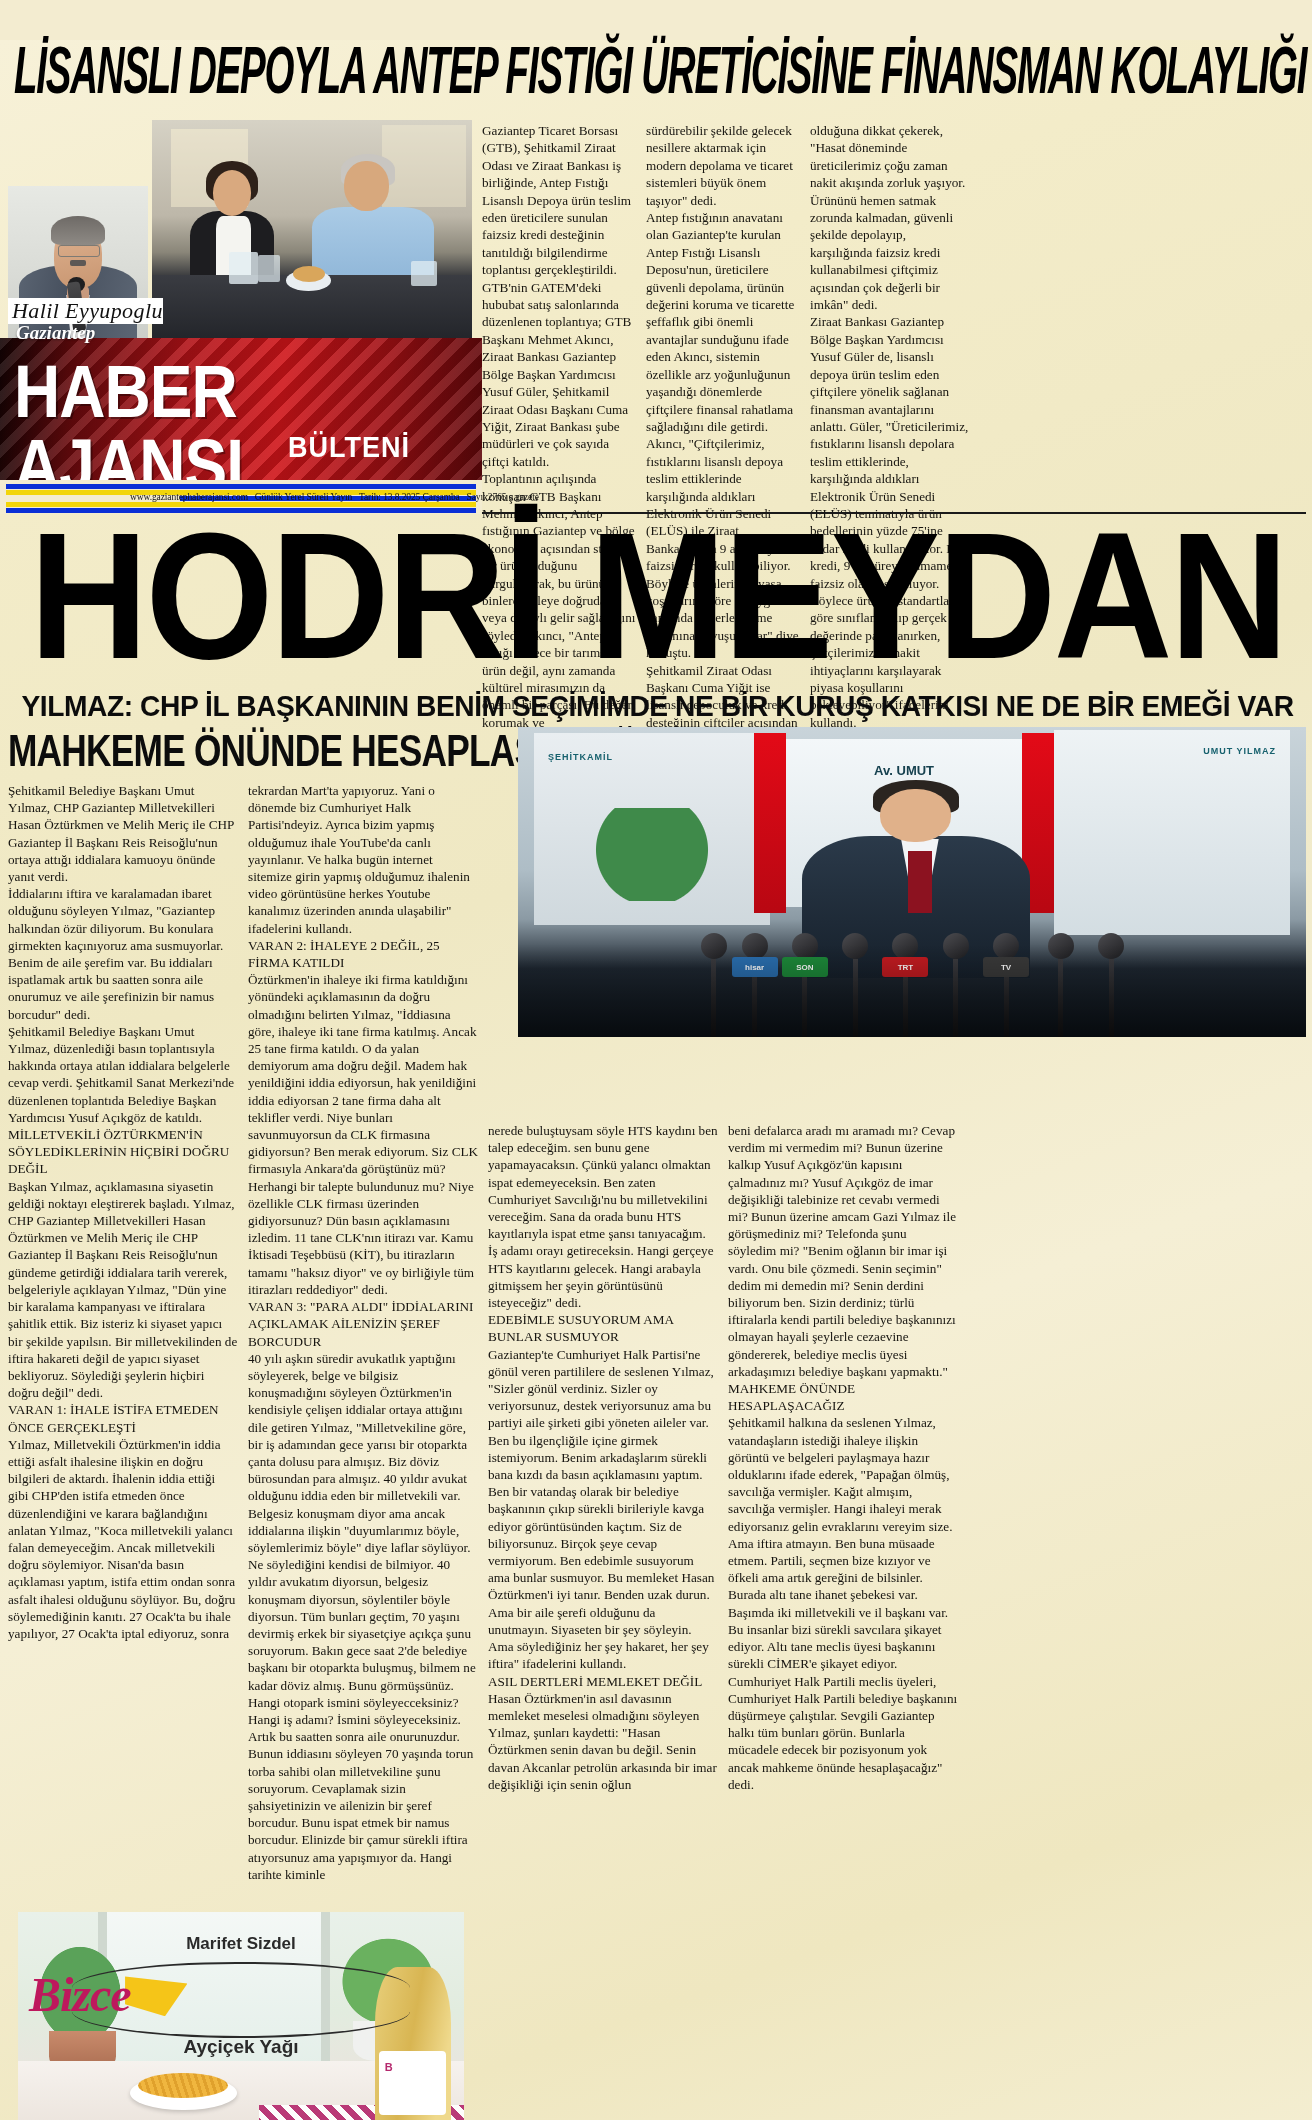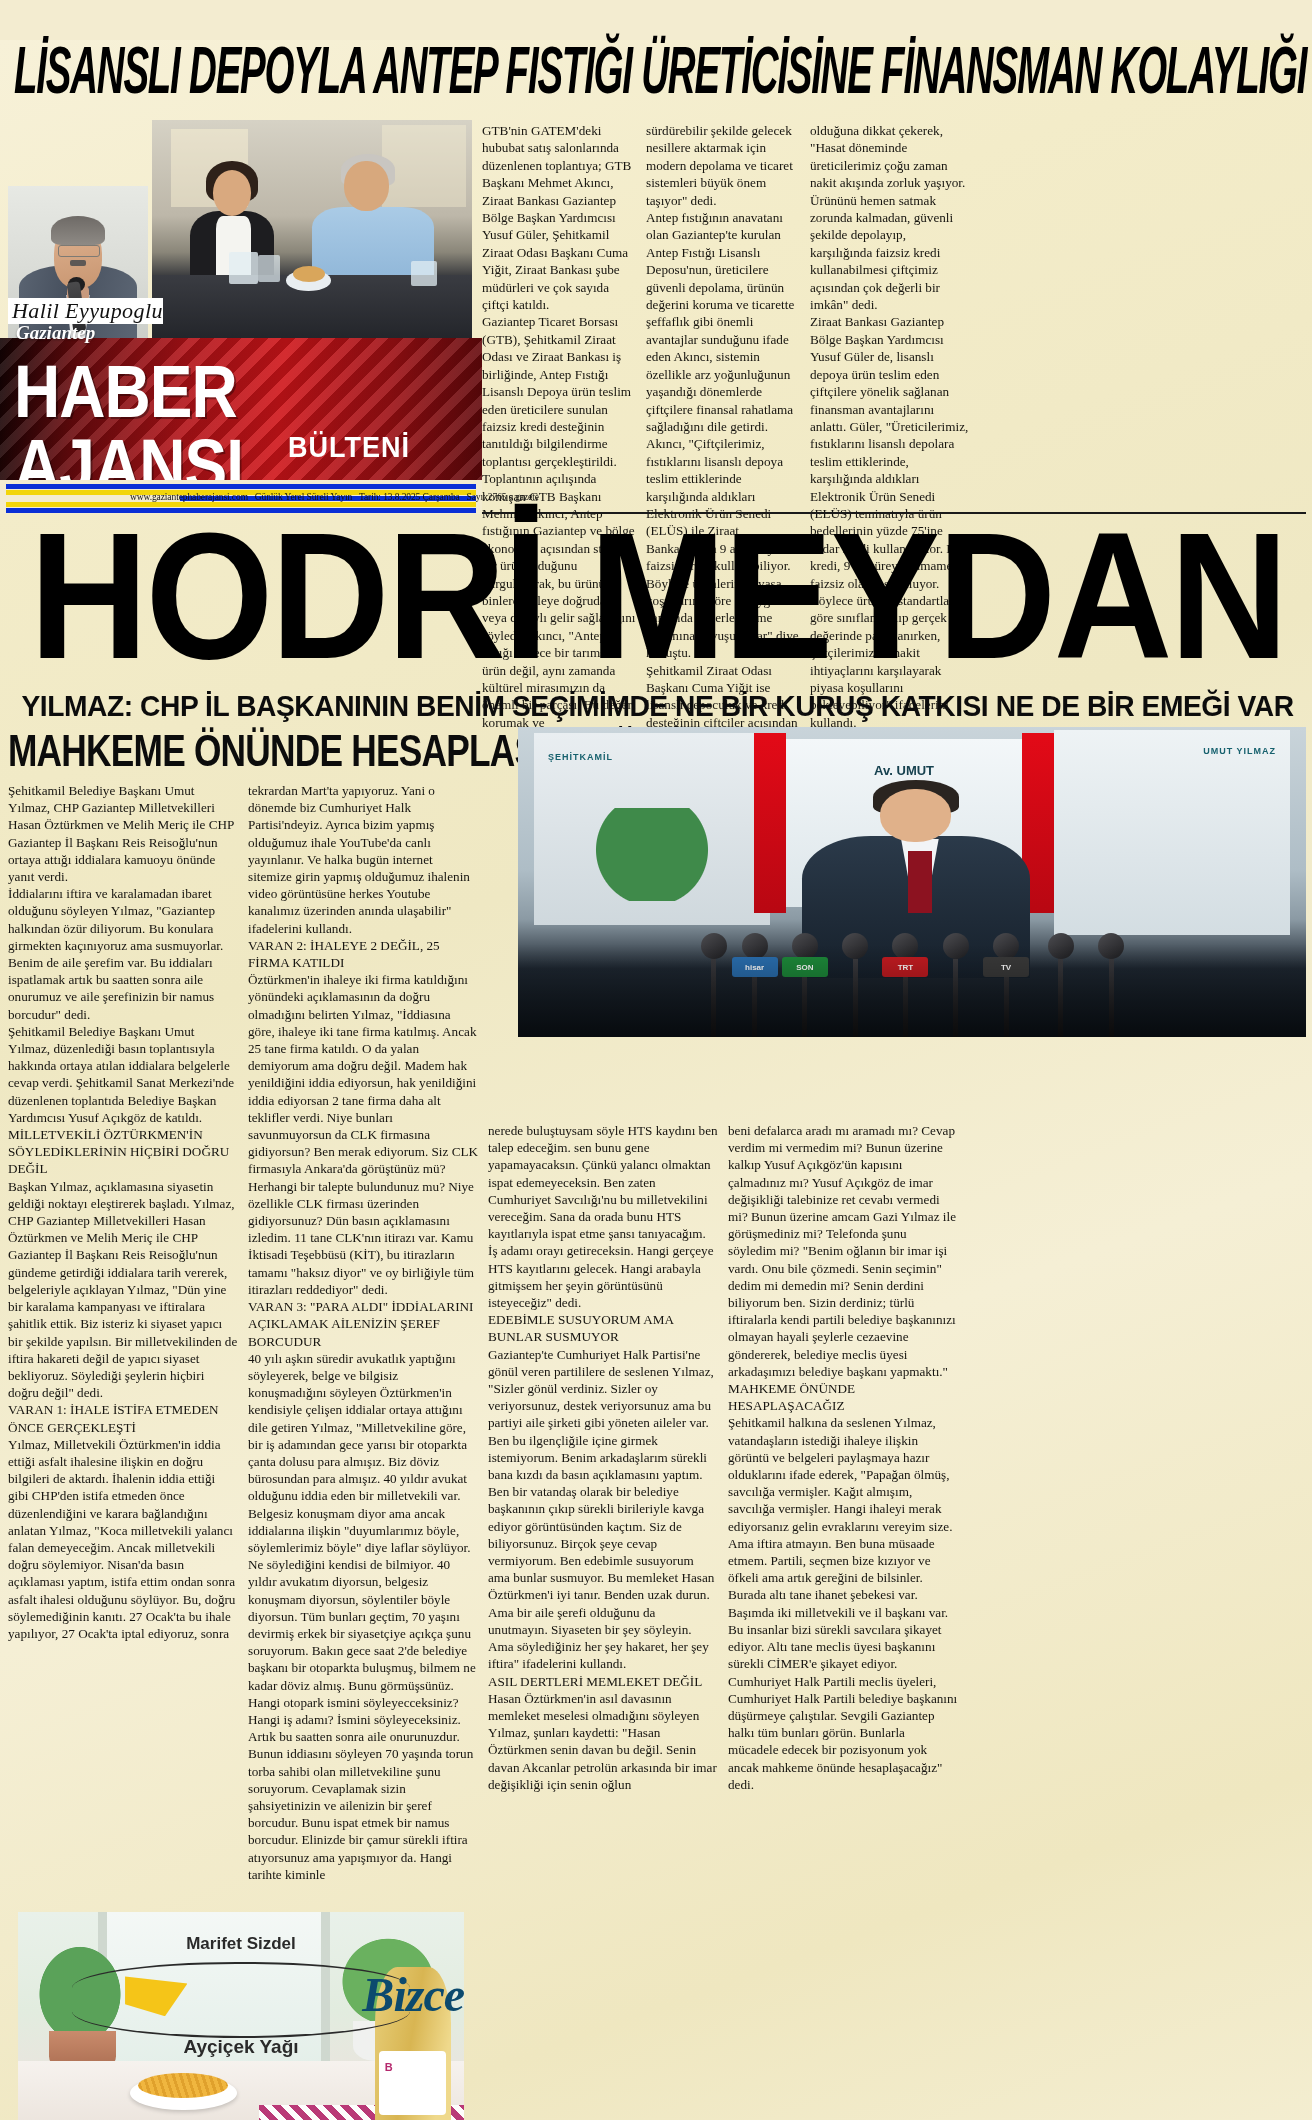--- a/index.html
+++ b/index.html
@@ -232,22 +232,22 @@
   .bz-fries{position:absolute;left:27%;top:65%;width:20%;height:10%;
     background:repeating-linear-gradient(72deg,#f0b63f 0 4px,#e0a12c 4px 7px);border-radius:50%;}
   .bz-cloth{position:absolute;right:0;bottom:0;width:46%;height:22%;
     background:repeating-linear-gradient(45deg,#b52a6e 0 6px,#ffffff 6px 12px);opacity:.92;}
   .bz-bottle{position:absolute;right:3%;top:22%;width:17%;height:76%;
     background:linear-gradient(100deg,#e8cf7a,#d8b552 45%,#efd98c 80%);border-radius:30% 30% 14% 14%;}
   .bz-label{position:absolute;right:4%;top:56%;width:15%;height:26%;background:#fff;border-radius:4px;}
   .bz-label .lt{position:absolute;left:8%;top:16%;font:700 11px "Liberation Sans",sans-serif;color:#b52a6e;}
   .bz-slogan{position:absolute;left:0;right:0;top:9%;text-align:center;
     font:700 17px "Liberation Sans",sans-serif;color:#2a2a2a;}
-  .bz-brand{position:absolute;left:11px;right:0;top:22%;text-align:right;
-    font:700 italic 48px "Liberation Serif",serif;color:#0c4a6e;letter-spacing:-1px;}
+  .bz-brand{position:absolute;left:11px;right:0;top:22%;text-align:left;
+    font:700 italic 48px "Liberation Serif",serif;color:#be185d;letter-spacing:-1px;}
   .bz-prod{position:absolute;left:0;right:0;top:50%;text-align:center;
     font:700 19px "Liberation Sans",sans-serif;color:#2a2a2a;}
   .bz-swoosh{position:absolute;left:24%;top:26%;width:14%;height:16%;background:#f5c518;
     clip-path:polygon(0 0,100% 18%,64% 100%,0 70%);}
   .bz-arcT{position:absolute;left:12%;top:20%;width:76%;height:10%;border-top:2px solid #2a2a2a;border-radius:50%/100% 100% 0 0;}
   .bz-arcB{position:absolute;left:12%;top:40%;width:76%;height:10%;border-bottom:2px solid #2a2a2a;border-radius:50%/0 0 100% 100%;}
 </style>
 </head>
 <body>
 
@@ -308,22 +308,22 @@
   </div>
 
   <div class="infoline">
     <span>www.gaziantephaberajansi.com</span>&nbsp;&nbsp;
     <span>Günlük Yerel Süreli Yayın</span>&nbsp;&nbsp;
     <span>Tarih: 13.8.2025 Çarşamba</span>&nbsp;&nbsp;
     <span>Sayı: 2765 e gazete</span>
   </div>
 
   <div class="col a1c1">
+      <div style="text-indent: 0px; margin-bottom: 0px;">Gaziantep Ticaret Borsası (GTB), Şehitkamil Ziraat Odası ve Ziraat Bankası iş birliğinde, Antep Fıstığı Lisanslı Depoya ürün teslim eden üreticilere sunulan faizsiz kredi desteğinin tanıtıldığı bilgilendirme toplantısı gerçekleştirildi.</div>
       <div style="text-indent: 0px; margin-bottom: 0px;">GTB'nin GATEM'deki hububat satış salonlarında düzenlenen toplantıya; GTB Başkanı Mehmet Akıncı, Ziraat Bankası Gaziantep Bölge Başkan Yardımcısı Yusuf Güler, Şehitkamil Ziraat Odası Başkanı Cuma Yiğit, Ziraat Bankası şube müdürleri ve çok sayıda çiftçi katıldı.</div>
-      <div style="text-indent: 0px; margin-bottom: 0px;">Gaziantep Ticaret Borsası (GTB), Şehitkamil Ziraat Odası ve Ziraat Bankası iş birliğinde, Antep Fıstığı Lisanslı Depoya ürün teslim eden üreticilere sunulan faizsiz kredi desteğinin tanıtıldığı bilgilendirme toplantısı gerçekleştirildi.</div>
       <div style="text-indent: 0px; margin-bottom: 0px;">Toplantının açılışında konuşan GTB Başkanı Mehmet Akıncı, Antep fıstığının Gaziantep ve bölge ekonomisi açısından stratejik bir ürün olduğunu vurgulayarak, bu ürünün binlerce aileye doğrudan veya dolaylı gelir sağladığını söyledi. Akıncı, "Antep fıstığı sadece bir tarımsal ürün değil, aynı zamanda kültürel mirasımızın da önemli bir parçası. Bu değeri korumak ve</div>
     </div>
   <div class="col a1c2">
       <div style="text-indent: 0px; margin-bottom: 0px;">sürdürebilir şekilde gelecek nesillere aktarmak için modern depolama ve ticaret sistemleri büyük önem taşıyor" dedi.</div>
       <div style="text-indent: 0px; margin-bottom: 0px;">Antep fıstığının anavatanı olan Gaziantep'te kurulan Antep Fıstığı Lisanslı Deposu'nun, üreticilere güvenli depolama, ürünün değerini koruma ve ticarette şeffaflık gibi önemli avantajlar sunduğunu ifade eden Akıncı, sistemin özellikle arz yoğunluğunun yaşandığı dönemlerde çiftçilere finansal rahatlama sağladığını dile getirdi.</div>
       <div style="text-indent: 0px; margin-bottom: 0px;">Akıncı, "Çiftçilerimiz, fıstıklarını lisanslı depoya teslim ettiklerinde karşılığında aldıkları Elektronik Ürün Senedi (ELÜS) ile Ziraat Bankası'ndan 9 ay süreyle faizsiz kredi kullanabiliyor. Böylece ürünlerini piyasa koşullarına göre en uygun zamanda değerlendirme imkânına kavuşuyorlar" diye konuştu.</div>
       <div style="text-indent: 0px; margin-bottom: 0px;">Şehitkamil Ziraat Odası Başkanı Cuma Yiğit ise lisanslı depoculuk ve kredi desteğinin çiftçiler açısından büyük bir fırsat</div>
     </div>
   <div class="col a1c3">
       <div style="text-indent: 0px; margin-bottom: 0px;">olduğuna dikkat çekerek, "Hasat döneminde üreticilerimiz çoğu zaman nakit akışında zorluk yaşıyor. Ürününü hemen satmak zorunda kalmadan, güvenli şekilde depolayıp, karşılığında faizsiz kredi kullanabilmesi çiftçimiz açısından çok değerli bir imkân" dedi.</div>

